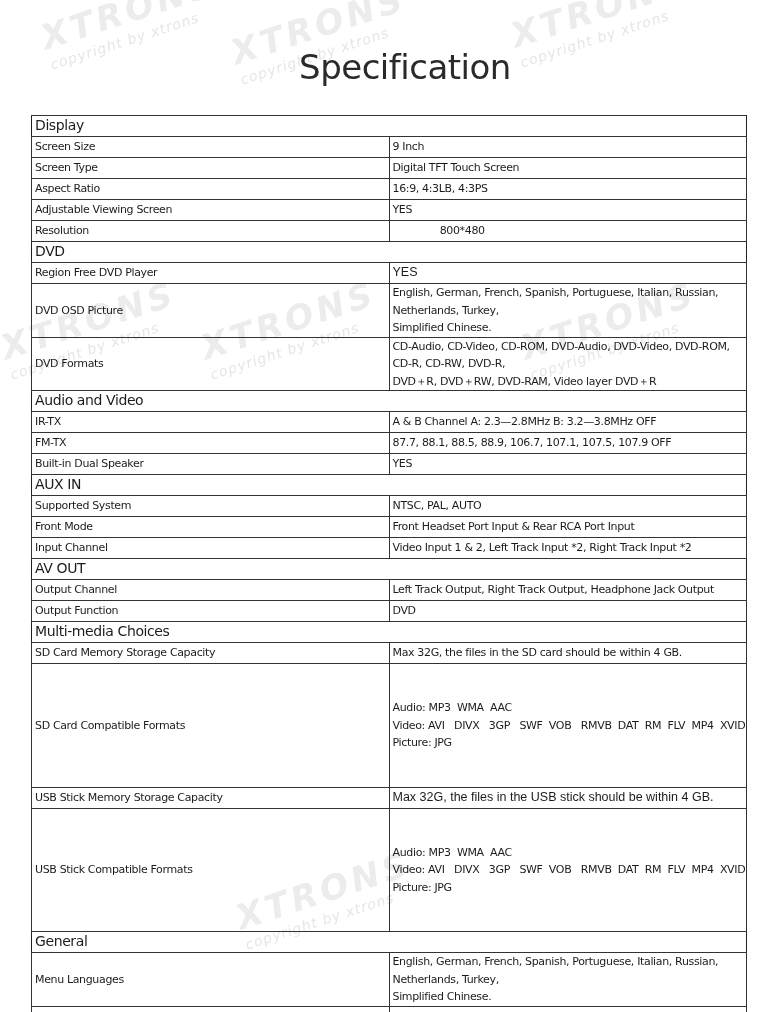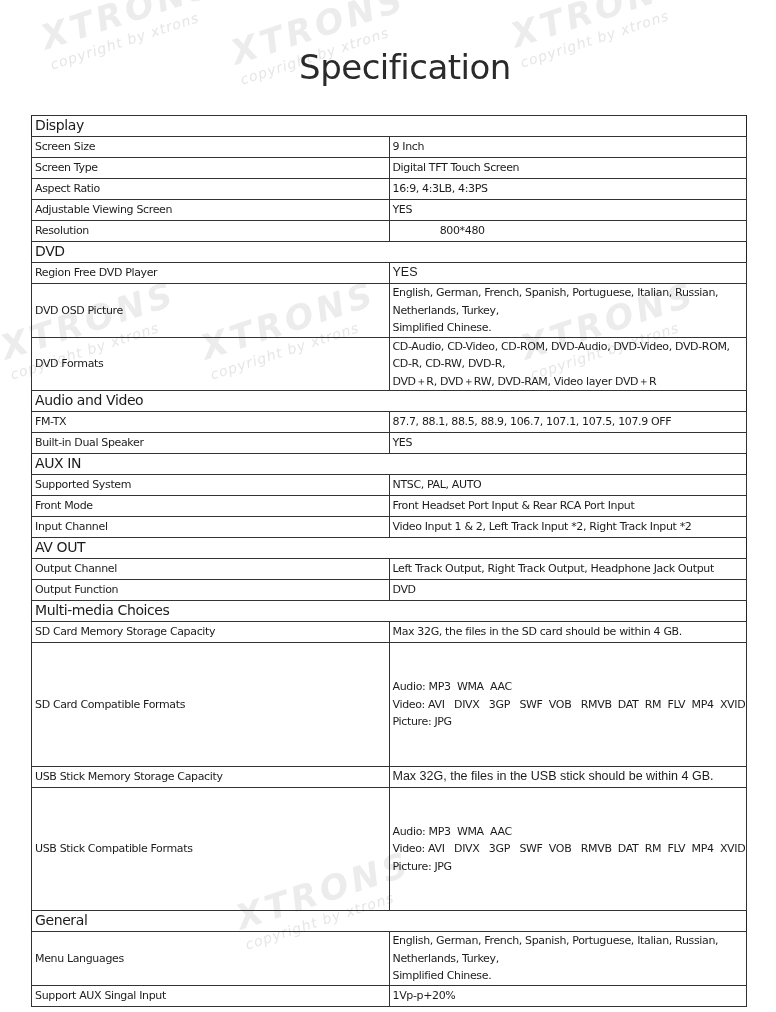--- a/index.html
+++ b/index.html
@@ -149,20 +149,24 @@
       <td class="multiline">
         <span>CD-Audio, CD-Video, CD-ROM, DVD-Audio, DVD-Video, DVD-ROM, CD-R, CD-RW, DVD-R,</span>
         <span>DVD＋R, DVD＋RW, DVD-RAM, Video layer DVD＋R</span>
       </td>
     </tr>
 
     <tr class="section">
       <td colspan="2">Audio and Video</td>
     </tr>
     <tr class="row">
+      <td class="label">IR-TX</td>
+      <td>A &amp; B Channel A: 2.3—2.8MHz B: 3.2—3.8MHz OFF</td>
+    </tr>
+    <tr class="row">
       <td class="label">FM-TX</td>
       <td>87.7, 88.1, 88.5, 88.9, 106.7, 107.1, 107.5, 107.9 OFF</td>
     </tr>
     <tr class="row">
       <td class="label">Built-in Dual Speaker</td>
       <td>YES</td>
     </tr>
 
     <tr class="section">
       <td colspan="2">AUX IN</td>

